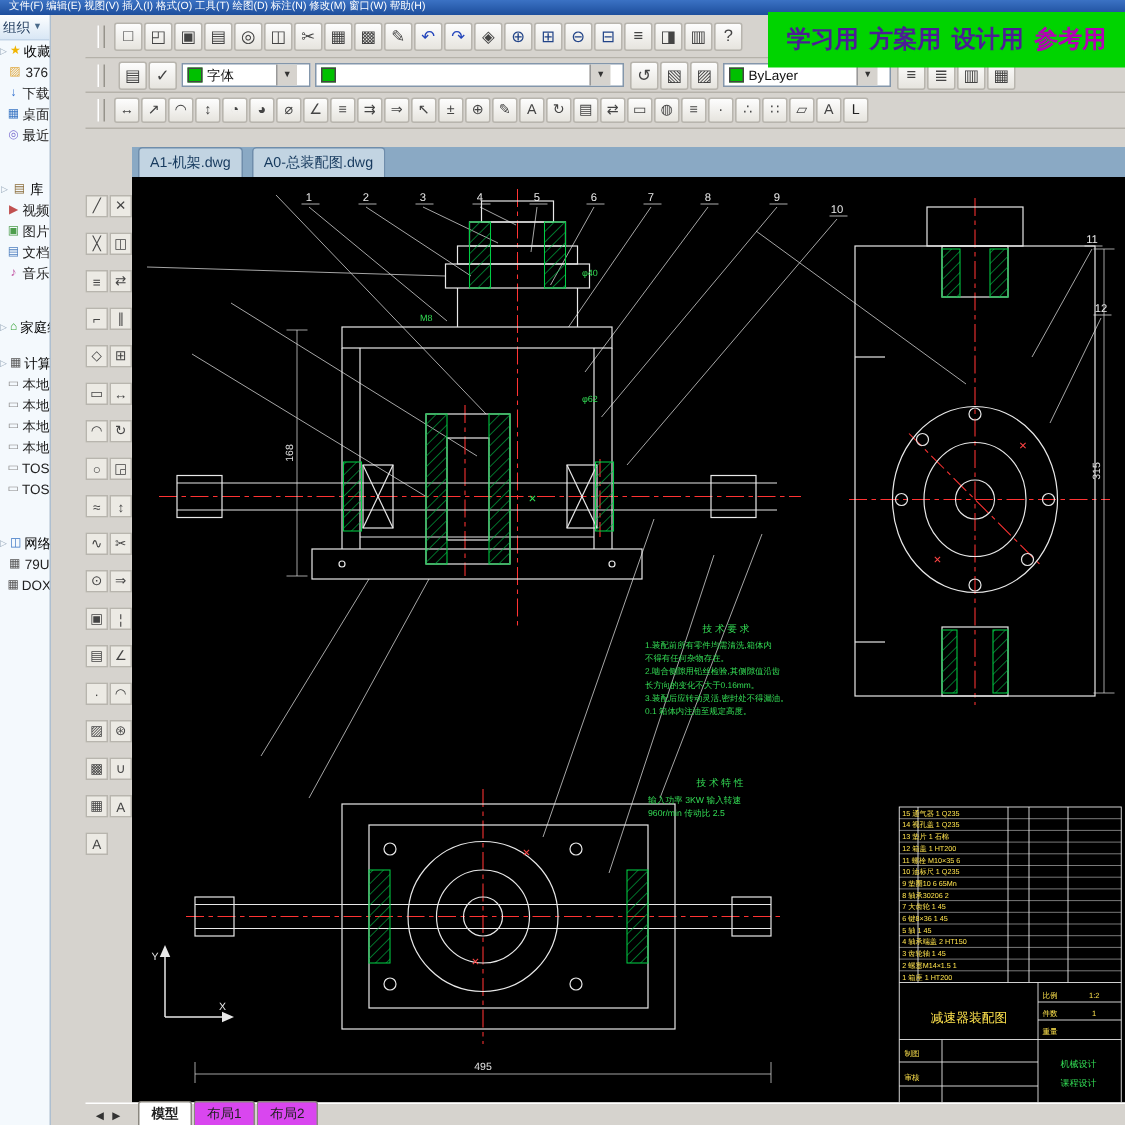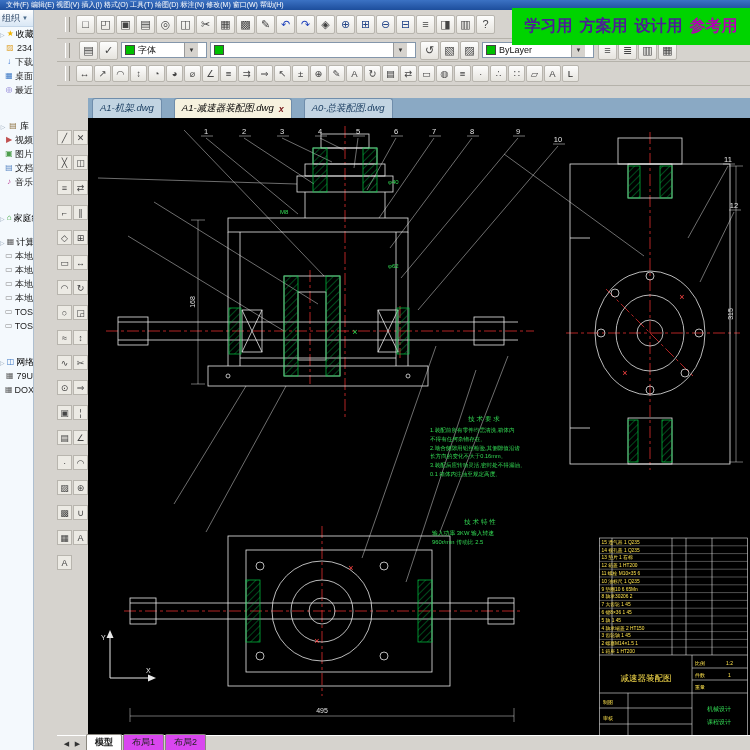--- a/index.html
+++ b/index.html
@@ -43,33 +43,33 @@
     font-size:6px;display:flex;align-items:center;justify-content:center;color:#333;}
   
   .sidebar{position:absolute;left:57px;top:86px;width:31px;height:649px;background:#d6d3ce;
     display:flex;gap:1px;justify-content:center;padding-top:44px;box-sizing:border-box;}
   .sbcol{display:flex;flex-direction:column;gap:10px;}
   .sbico{width:15px;height:15px;border:1px solid #b8b5ae;background:#eceae4;display:flex;
     align-items:center;justify-content:center;font-size:9px;color:#444;box-sizing:border-box;}
   
   .tabbar{position:absolute;left:88px;top:86px;right:0;height:32px;
     background:linear-gradient(#d6d3ce 0,#d6d3ce 12px,#8aa9c4 12px,#8aa9c4 100%);}
-  .tabs{position:absolute;bottom:0;left:4px;display:flex;gap:12px;font-style:italic;}
+  .tabs{position:absolute;bottom:0;left:4px;display:flex;gap:6px;}
   .dtab{height:19px;padding:0 7px;background:#c2d4e2;border:1px solid #6f8dab;border-bottom:none;
     border-radius:3px 3px 0 0;font-size:9.5px;color:#173a5e;display:flex;align-items:center;gap:5px;}
   .dtab.active{background:#f6f2df;color:#000;}
   .dtab .close{color:#7a2020;font-weight:bold;font-size:9px;}
   
   .canvas{position:absolute;left:88px;top:118px;width:662px;height:617px;background:#000;overflow:hidden;}
   .canvas svg{display:block;}
   
   .statusbar{position:absolute;left:57px;top:735px;right:0;height:15px;background:#d6d3ce;
     border-top:1px solid #fff;display:flex;align-items:flex-end;font-size:9px;padding-left:4px;box-sizing:border-box;}
   .snav{width:11px;text-align:center;color:#333;font-size:7px;padding-bottom:2px;}
-  .ltabs{display:flex;margin-left:3px;}
+  .ltabs{display:flex;margin-left:9px;}
   .stab{padding:1px 8px;background:#d946ef;border:1px solid #8a877f;border-bottom:none;
     border-radius:2px 2px 0 0;margin-right:1px;color:#222;}
   .stab.active{background:#fff;font-weight:bold;}
   
   .banner{position:absolute;left:512px;top:8px;width:238px;height:37px;background:#00d400;
     display:flex;align-items:center;justify-content:center;gap:7px;font-weight:bold;font-size:16px;z-index:40;}
   .banner .w{color:#4c1d95;}
   .banner .w.alt{color:#b400b4;}
 </style>
 </head>
@@ -85,21 +85,21 @@
     <span class="tri">▼</span>
   </div>
   <div id="expList">
       <div class="exp-row header">
         <span class="tri">▷</span>
         <span class="ic ic-star">★</span>
         <span>收藏夹</span>
       </div>
       <div class="exp-row">
         <span class="ic ic-folder">▨</span>
-        <span>234</span>
+        <span>376</span>
       </div>
       <div class="exp-row">
         <span class="ic ic-download">↓</span>
         <span>下载</span>
       </div>
       <div class="exp-row">
         <span class="ic ic-desktop">▦</span>
         <span>桌面</span>
       </div>
       <div class="exp-row">
@@ -308,24 +308,20 @@
       <span class="sbico">⊛</span>
       <span class="sbico">∪</span>
       <span class="sbico">A</span>
     </div>
 </div>
 
 <div class="tabbar">
   <div class="tabs" id="docTabs">
       <div class="dtab">
         <span>A1-机架.dwg</span>
-      </div>
-      <div class="dtab active">
-        <span>A1-减速器装配图.dwg</span>
-        <span class="close">x</span>
       </div>
       <div class="dtab">
         <span>A0-总装配图.dwg</span>
       </div>
     </div>
 </div>
 
 <div class="canvas">
 <svg width="662" height="617" viewBox="0 0 662 617">
   <defs>

